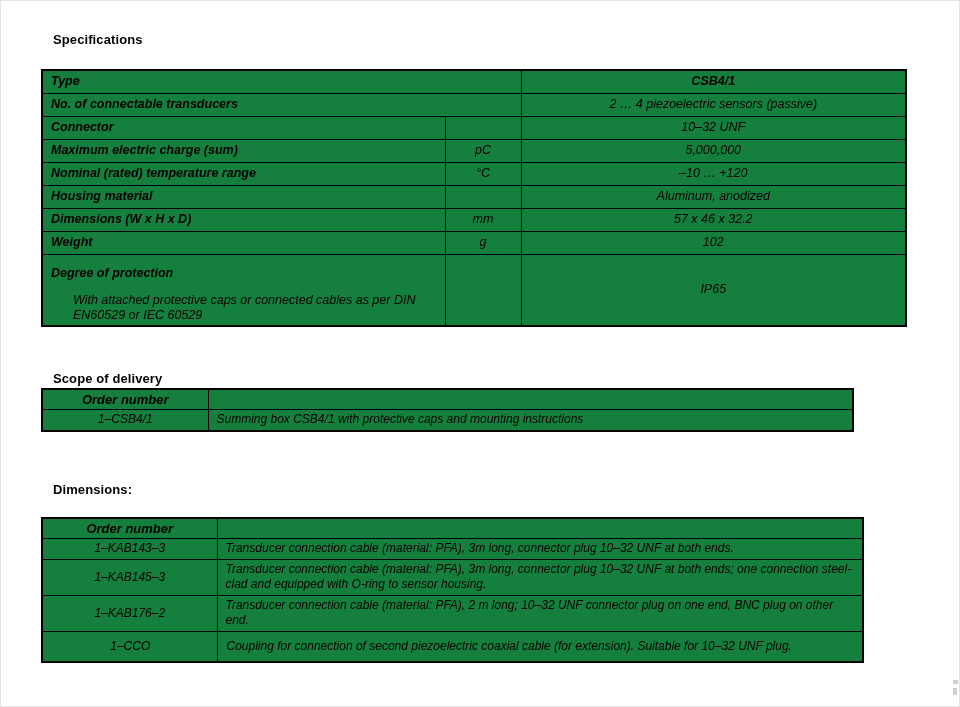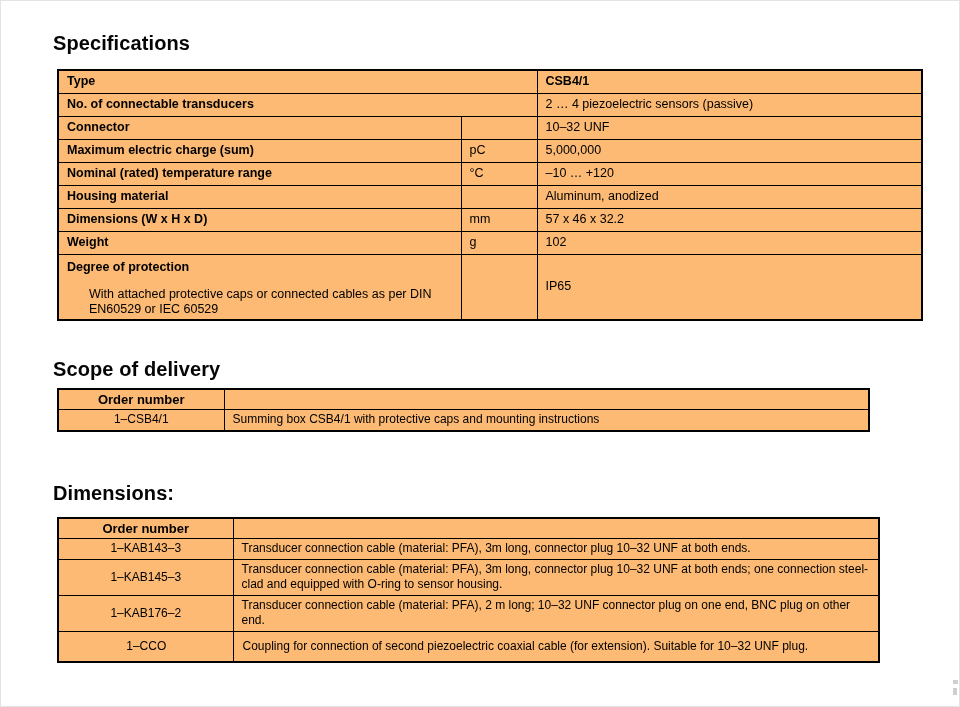--- a/index.html
+++ b/index.html
@@ -2,44 +2,44 @@
 <html><head>
 <meta charset="utf-8">
 <style>
   html,body{margin:0;padding:0;background:#ffffff;}
   .page{
     position:relative;width:960px;height:707px;background:#ffffff;
     font-family:"Liberation Sans","DejaVu Sans",sans-serif;color:#000;
     overflow:hidden;box-sizing:border-box;border:1px solid #e3e3e3;
   }
   .heading{
-    position:absolute;left:52px;margin:0;font-size:20px;font-weight:bold;color:#050505;
+    position:absolute;left:52px;margin:0;font-size:13px;font-weight:bold;color:#050505;
     letter-spacing:.1px;white-space:nowrap;
   }
   #spec-heading{top:31px;}
-  #scope-heading{top:357px;text-align:right;}
+  #scope-heading{top:370px;text-align:right;}
   #acc-heading{top:481px;}
 
-  table{border-collapse:collapse;table-layout:fixed;position:absolute;left:56px;background:#fdba74;}
+  table{border-collapse:collapse;table-layout:fixed;position:absolute;left:40px;background:#15803d;font-style:italic;}
   table, table td, table th{border:1.5px solid #000;}
   table{border-width:2.5px;}
   td,th{padding:2px 8px;font-size:12.5px;line-height:15px;color:#000;vertical-align:middle;box-sizing:border-box;overflow:hidden;}
 
   
   #spec-table{top:68px;width:864px;}
   #spec-table col.c-label{width:403px;}
   #spec-table col.c-unit{width:76px;}
   #spec-table col.c-value{width:385px;}
   #spec-table td{height:23px;}
   #spec-table td.label{font-weight:bold;text-align:left;}
-  #spec-table td.unit{}
-  #spec-table td.value{text-align:left;margin-left:39px;}
+  #spec-table td.unit{text-align:center;}
+  #spec-table td.value{text-align:center;margin-left:39px;}
   #spec-table td.value.bold{font-weight:bold;}
   #spec-table tr.tall td{height:55px;}
-  #spec-table tr.tall td.label{vertical-align:top;padding-top:5px;}
+  #spec-table tr.tall td.label{vertical-align:top;padding-top:11px;}
   #spec-table .note{font-weight:normal;margin-left:22px;margin-top:12px;max-width:352px;}
 
   
   .order-table th{font-weight:bold;font-size:13px;text-align:center;}
   .order-table td.onum{text-align:center;font-weight:normal;font-size:12px;}
   .order-table td.desc{text-align:left;font-size:12px;line-height:15.5px;}
   #scope-table{top:387px;width:813px;}
   #scope-table col.c-onum{width:166px;}
   #scope-table th{height:20px;}
   #scope-table td{height:18px;}

